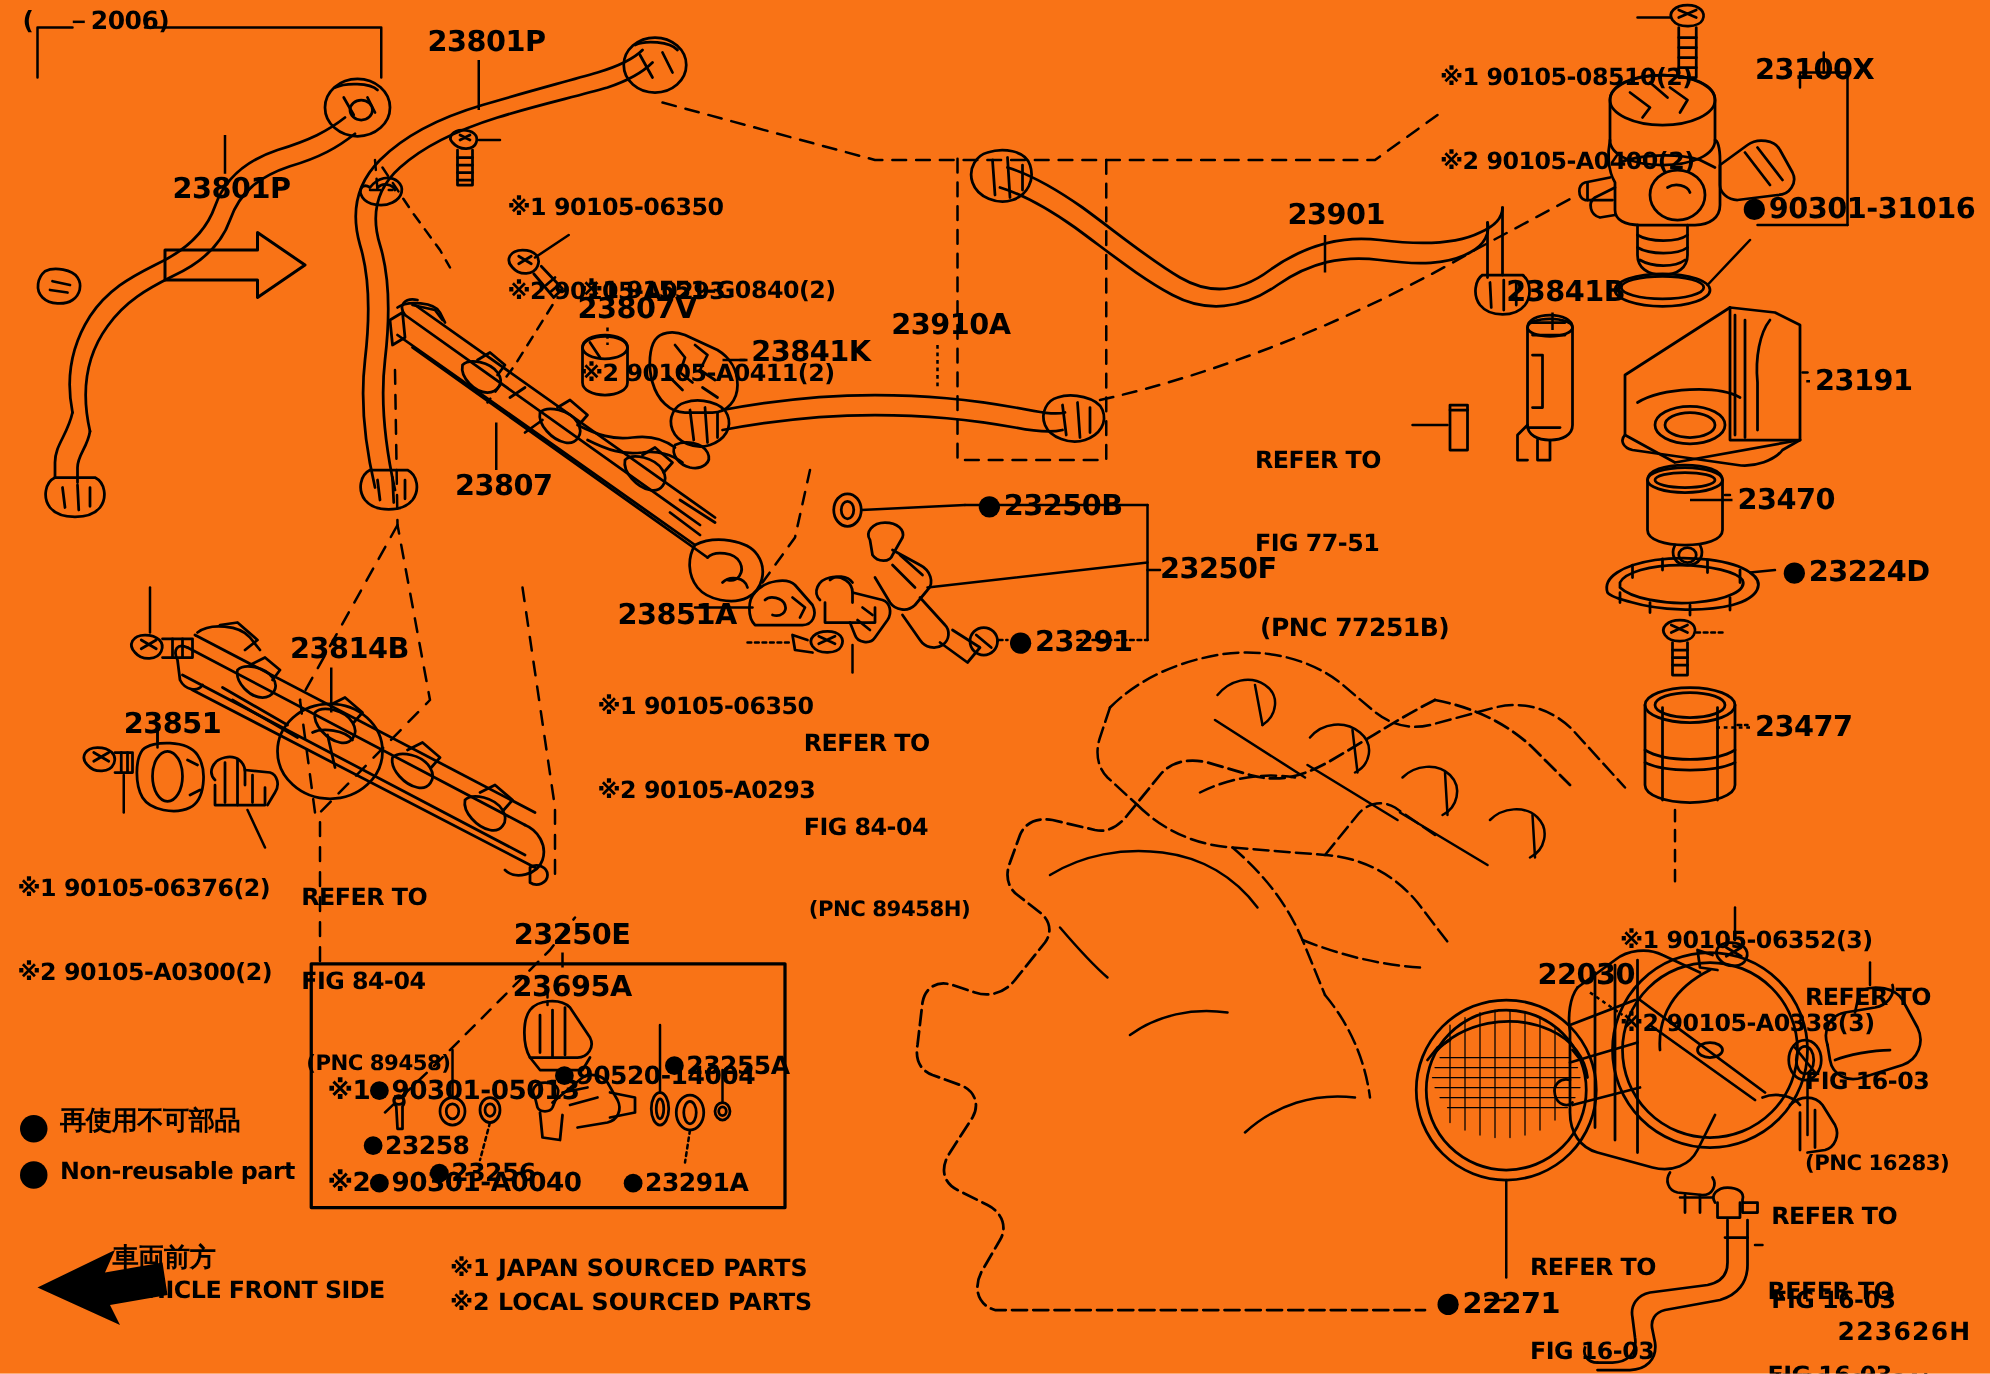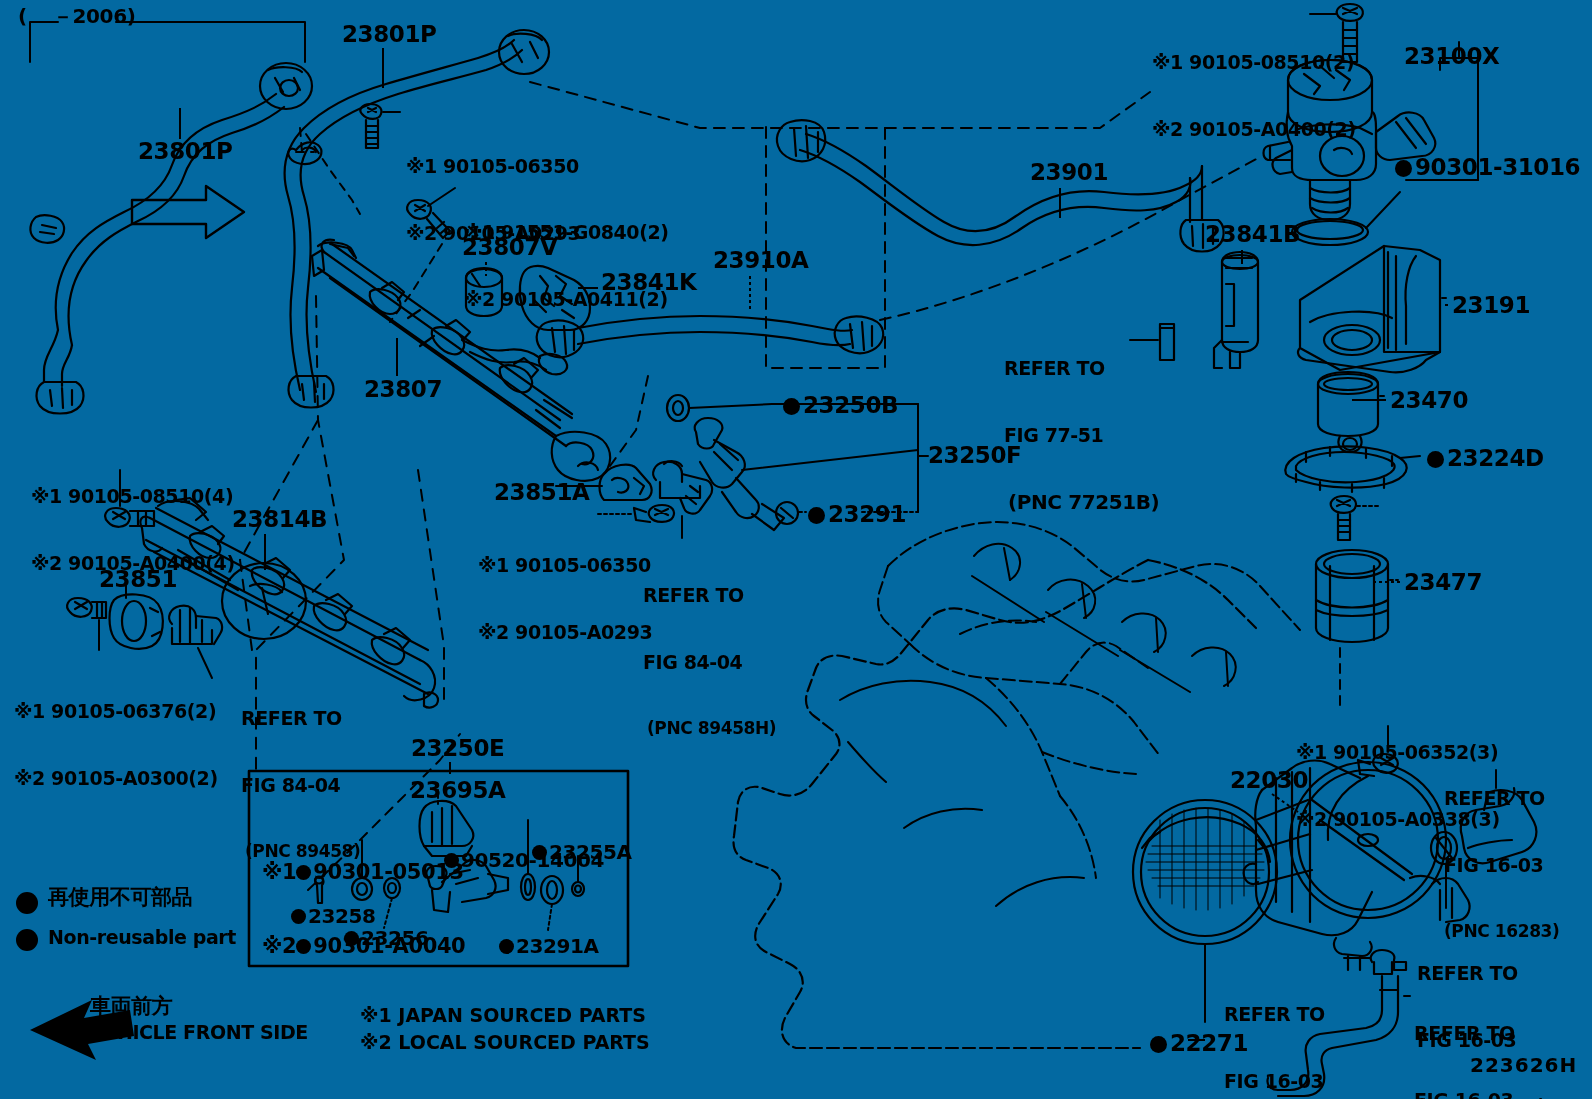--- a/index.html
+++ b/index.html
@@ -1,19 +1,19 @@
 <!DOCTYPE html>
 <html><head>
 <meta charset="utf-8">
 <style>
   html,body{margin:0;padding:0;background:#ffffff;}
   #root{
     position:relative;
     width:1592px;height:1099px;
-    background:#0369a1;
+    background:#f97316;
     font-family:"DejaVu Sans","Liberation Sans",sans-serif;
     overflow:hidden;
   }
   svg.art{position:absolute;left:0;top:0;width:1592px;height:1099px;}
   .lbl{
     position:absolute;
     font-family:"DejaVu Sans","Liberation Sans",sans-serif;
     font-weight:bold;
     color:#000;
     white-space:pre;
@@ -735,24 +735,20 @@
     <span class="row">※2 90105-A0293</span>
   </div>
   <div class="lbl note" style="left:464px;top:176px;">
     <span class="row">※1 91551-G0840(2)</span>
     <span class="row">※2 90105-A0411(2)</span>
   </div>
   <div class="lbl note" style="left:1152px;top:6px;">
     <span class="row">※1 90105-08510(2)</span>
     <span class="row">※2 90105-A0400(2)</span>
   </div>
-  <div class="lbl note" style="left:31px;top:440px;">
-    <span class="row">※1 90105-08510(4)</span>
-    <span class="row">※2 90105-A0400(4)</span>
-  </div>
   <div class="lbl note" style="left:14px;top:655px;">
     <span class="row">※1 90105-06376(2)</span>
     <span class="row">※2 90105-A0300(2)</span>
   </div>
   <div class="lbl note" style="left:478px;top:509px;">
     <span class="row">※1 90105-06350</span>
     <span class="row">※2 90105-A0293</span>
   </div>
   <div class="lbl note" style="left:1296px;top:696px;">
     <span class="row">※1 90105-06352(3)</span>

